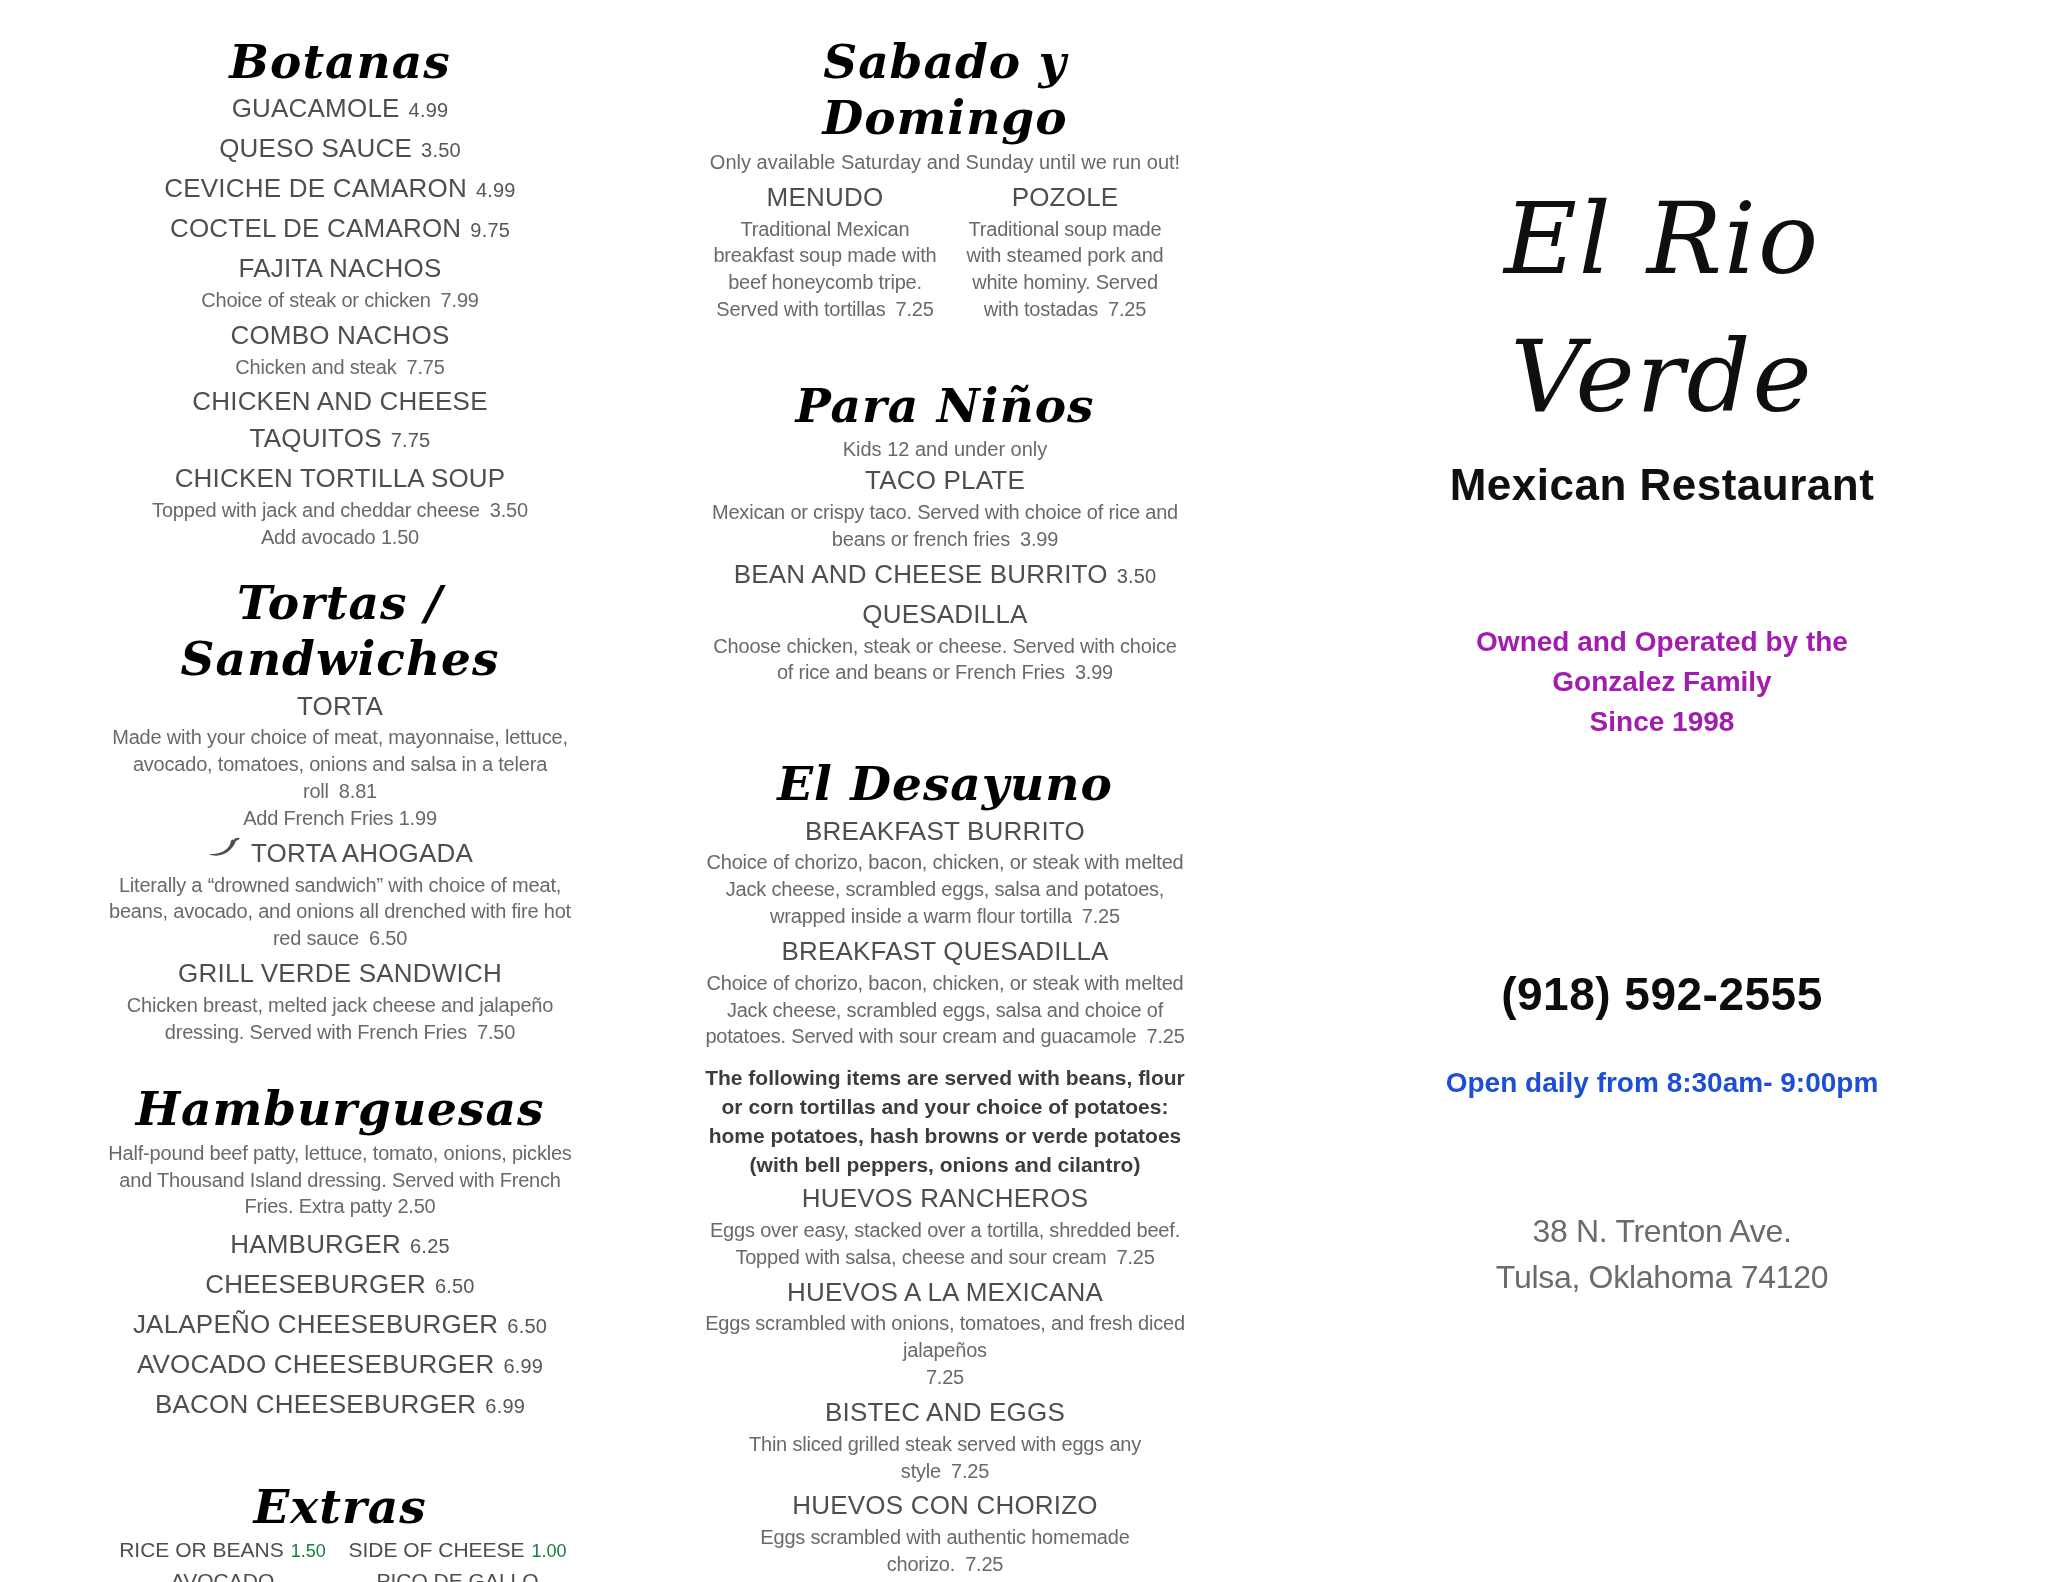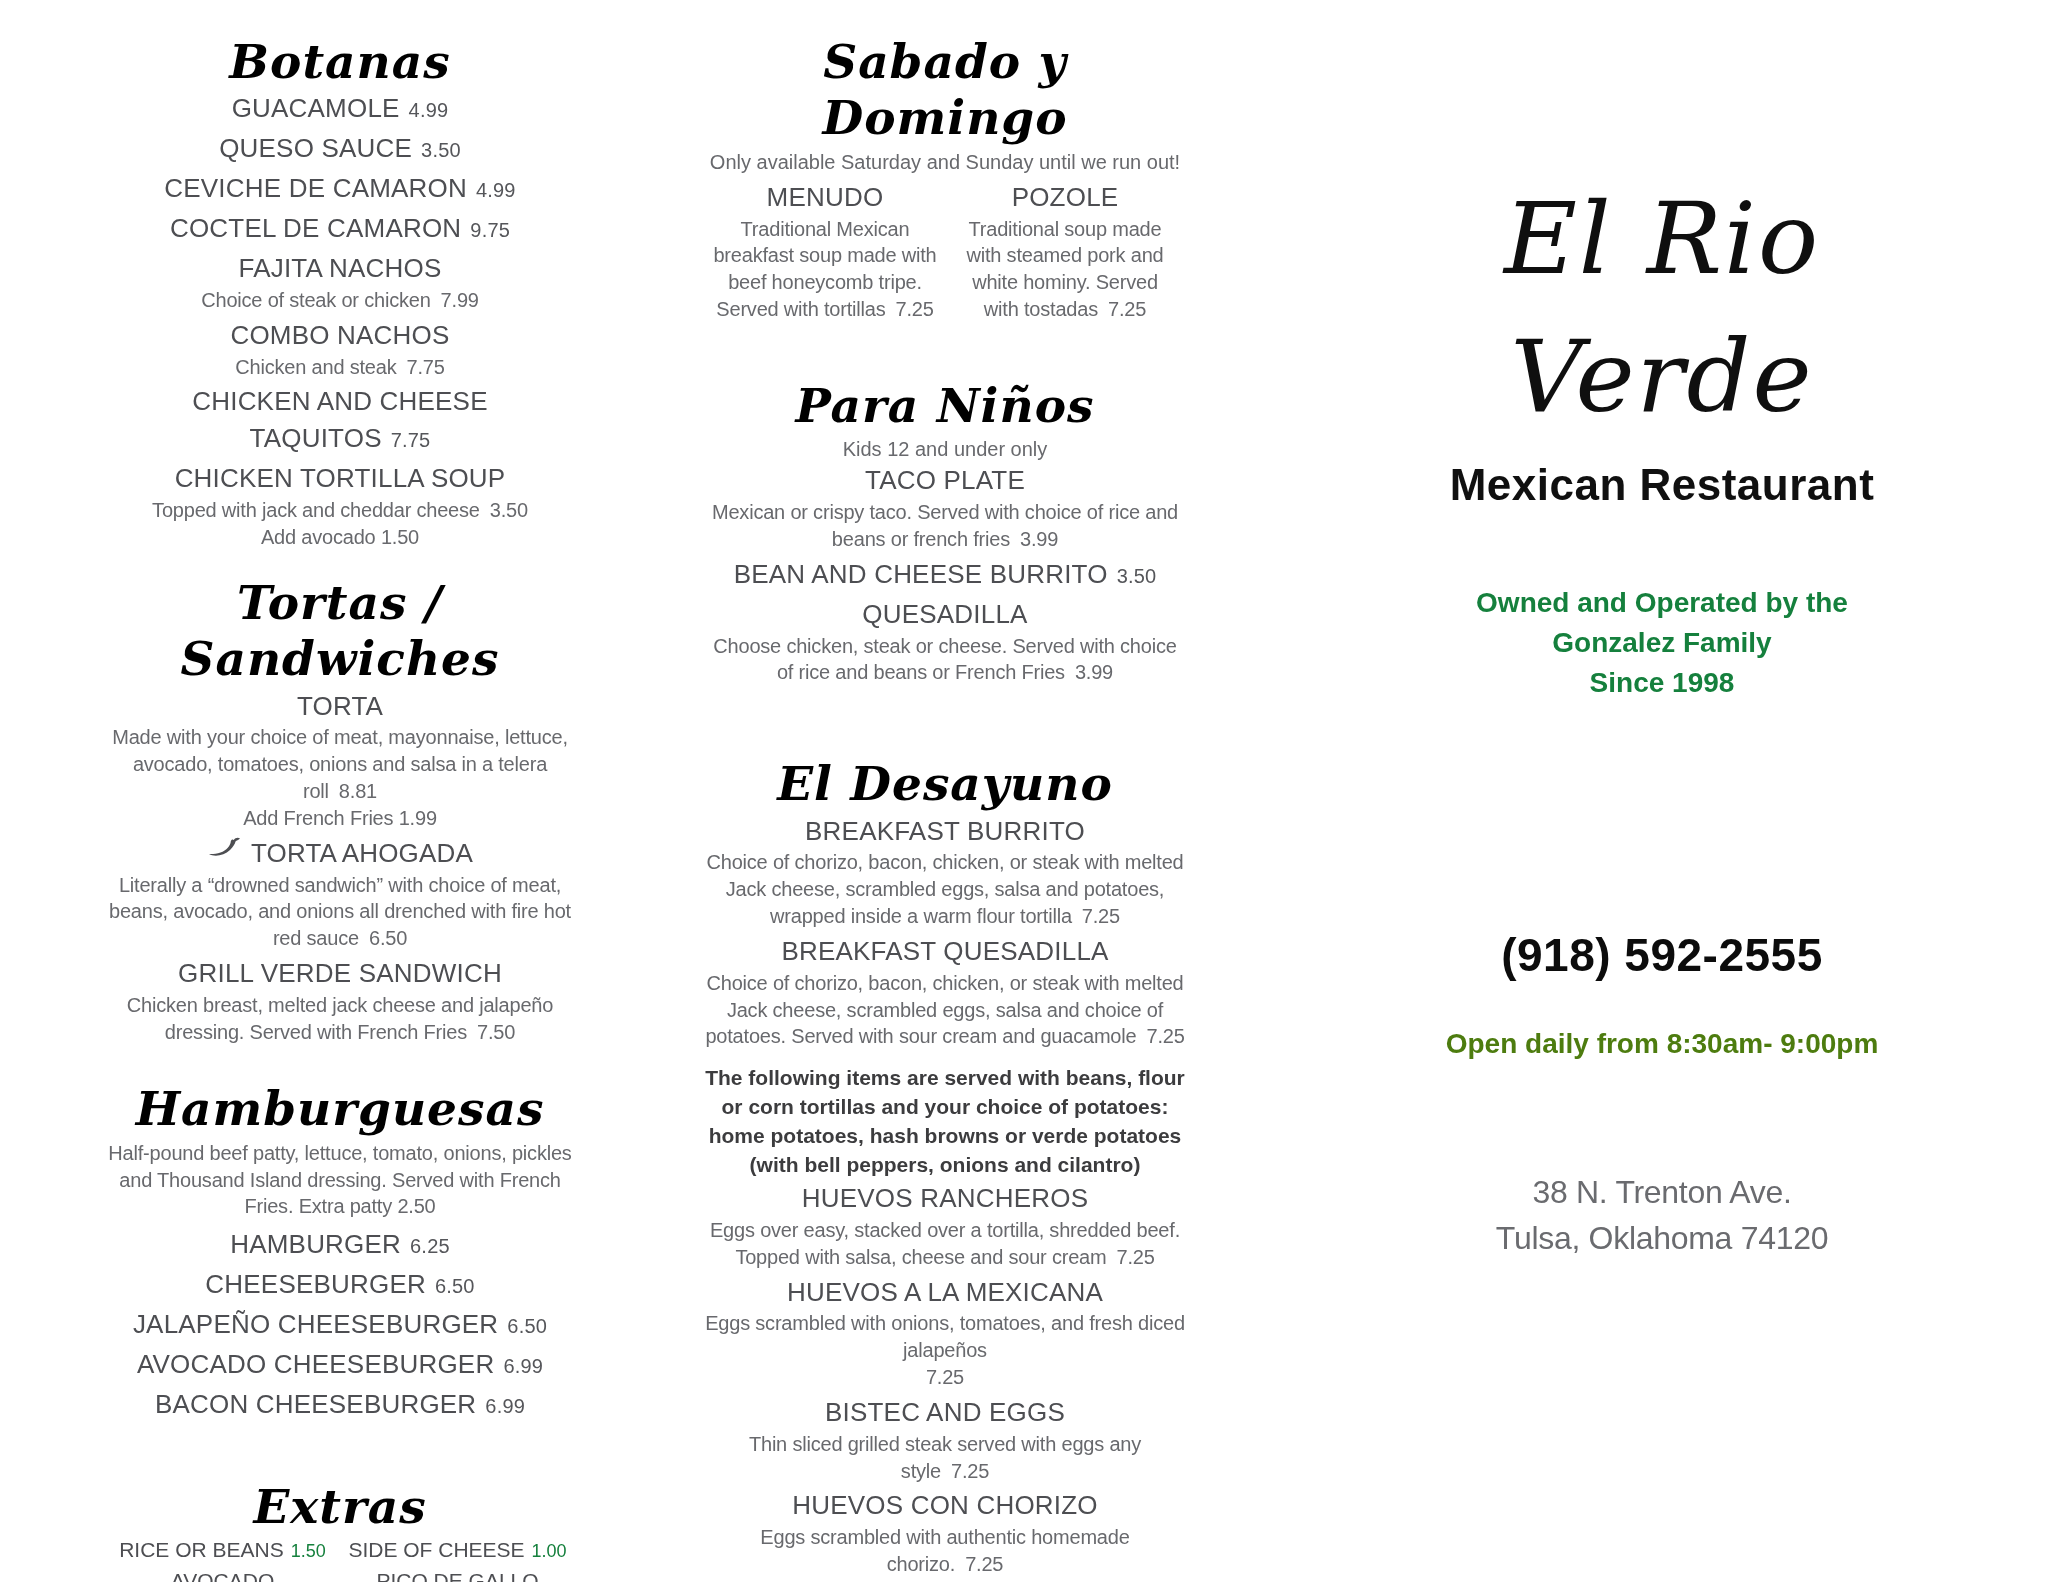--- a/index.html
+++ b/index.html
@@ -44,23 +44,23 @@
   .soup  { width:50%; padding:0 8px; box-sizing:border-box; }
 
   .note-b { font-size:21px; font-weight:700; color:#3c3c3e; line-height:1.38; margin-top:14px; }
 
   .logo {
     font-family:"DejaVu Serif","Liberation Serif",serif;
     font-style:italic; font-weight:400;
     font-size:100px; line-height:1.38; color:#0f0f0f; margin-top:170px; letter-spacing:2px;
   }
   .brand-sub { font-size:44px; font-weight:700; color:#101010; margin-top:14px; letter-spacing:0.5px; }
-  .owned { font-size:28px; font-weight:700; color:#15803d; line-height:1.42; margin-top:73px; }
+  .owned { font-size:28px; font-weight:700; color:#a21caf; line-height:1.42; margin-top:112px; }
   .phone { font-size:46px; font-weight:700; color:#0c0c0c; margin-top:226px; letter-spacing:0.5px; }
-  .open-h { font-size:28px; font-weight:700; color:#4d7c0f; margin-top:46px; }
+  .open-h { font-size:28px; font-weight:700; color:#1d4ed8; margin-top:46px; }
   .addr { font-size:32px; color:#6a6b6f; line-height:1.42; margin-top:110px; letter-spacing:-0.3px; }
 
   .chili { display:inline-block; margin-right:10px; transform:translateY(-3px); }
   .chili svg { display:block; }
 </style>
 </head>
 <body>
 
 <div class="col" id="col-left">
 

